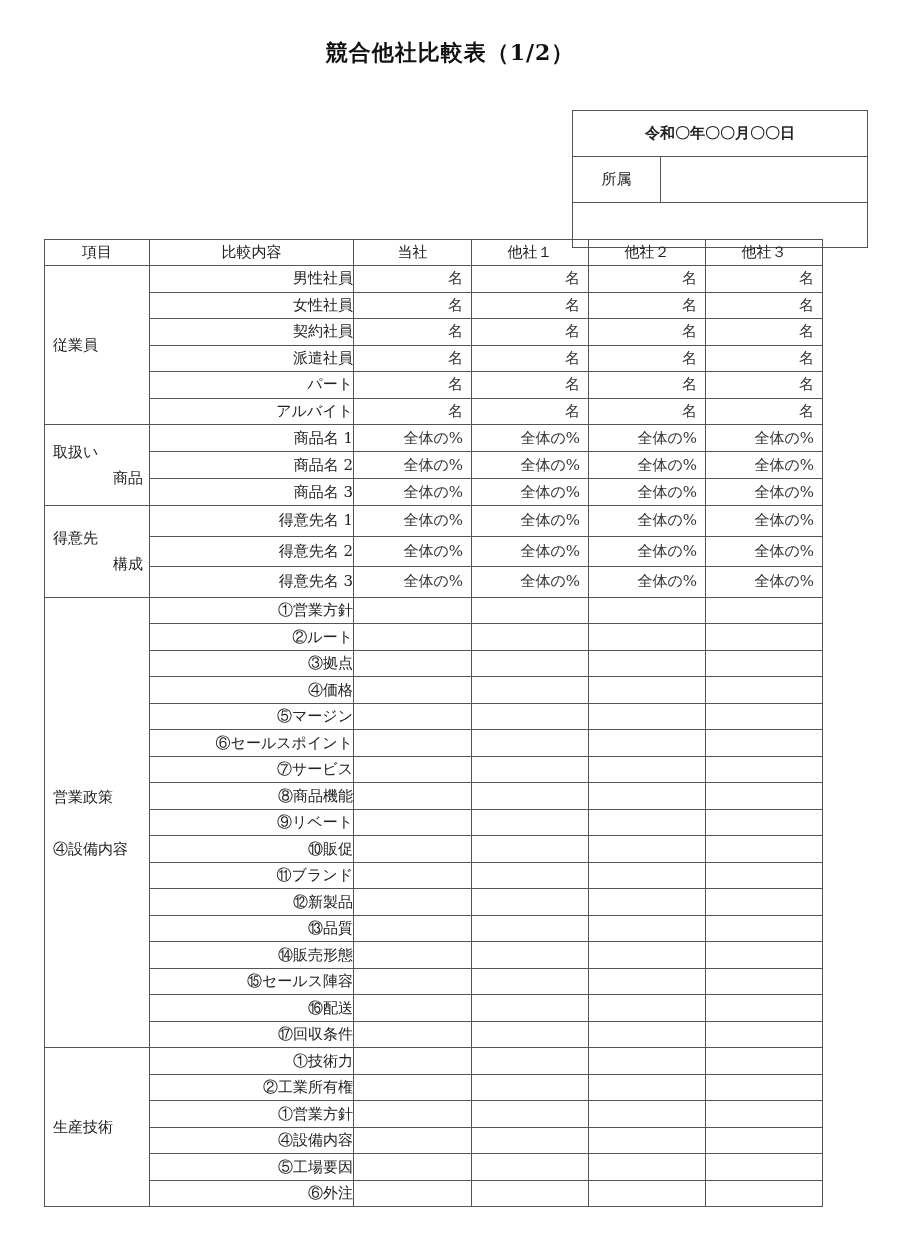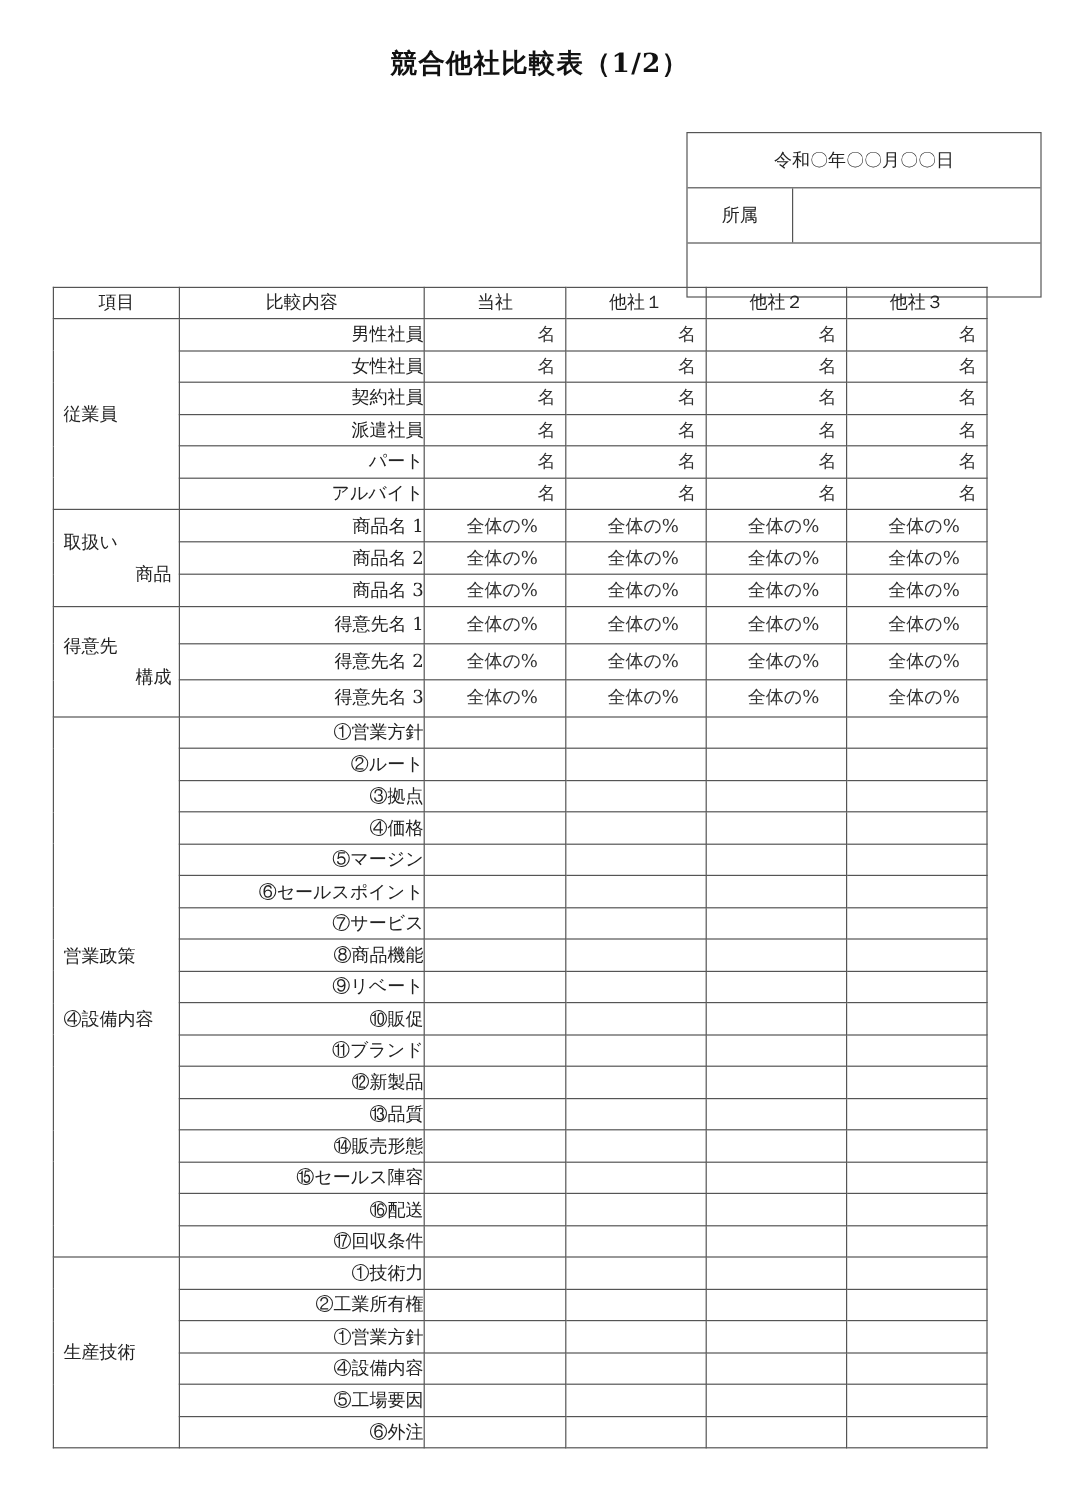--- a/index.html
+++ b/index.html
@@ -3,37 +3,37 @@
 <meta charset="utf-8">
 <style>
   html, body { margin:0; padding:0; background:#ffffff; }
   body { width:900px; height:1260px; position:relative; overflow:hidden;
          font-family:"DejaVu Serif","Liberation Serif",serif; color:#222; }
   .title { position:absolute; left:0; width:900px; top:38px; text-align:center;
            font-size:22px; font-weight:bold; letter-spacing:1px; color:#111; }
   .info { position:absolute; left:572px; top:110px; width:296px; height:138px;
           border:1.5px solid #555; box-sizing:border-box; }
   .info .date { position:absolute; left:0; top:0; width:100%; height:46px; border-bottom:1.5px solid #555;
-                box-sizing:border-box; display:flex; align-items:center; justify-content:center; font-size:15px; }
+                box-sizing:border-box; display:flex; align-items:center; justify-content:center; font-size:15px;font-weight:bold; }
   .info .row { position:absolute; left:0; width:100%; height:46px; box-sizing:border-box; }
   .info .row.r1 { top:46px; border-bottom:1.5px solid #555; }
   .info .row.r2 { top:92px; }
   .info .lab { position:absolute; left:0; top:0; width:88px; height:100%; border-right:1.5px solid #555;
                box-sizing:border-box; display:flex; align-items:center; justify-content:center; font-size:15px; }
   .info .val { position:absolute; left:88px; top:0; right:0; height:100%; }
   table.main { position:absolute; left:44px; top:239px; border-collapse:collapse; table-layout:fixed;
                width:778px; }
   table.main td, table.main th { border:1.5px solid #555; padding:0; font-weight:normal; font-size:15px;
                box-sizing:border-box; overflow:hidden; white-space:nowrap; }
   th { text-align:center; height:26px; }
   td.cat { vertical-align:middle; padding-left:8px !important; }
   td.item { padding-left:8px !important; font-size:16px;text-align:right; }
   td.unit { text-align:right; padding-right:8px !important; font-size:12px; color:#333; }
   td.pct { font-size:12px; color:#333; }
-  td.pct .wrap { display:flex; justify-content:center; padding:0 8px 0 20px; }
+  td.pct .wrap { display:flex; justify-content:flex-end; padding:0 8px 0 20px; }
   tr.emp td { height:26.5px; }
   tr.prd td { height:27px; }
   tr.cus td { height:30.6px; }
   tr.pol td { height:26.5px; }
   tr.tech td { height:26.5px; }
   .cat2 { display:block; line-height:26px; }
   .cat2 .l2 { display:block; text-align:right; padding-right:6px; }
   .stack { display:block; line-height:52px; }
 </style>
 </head>

